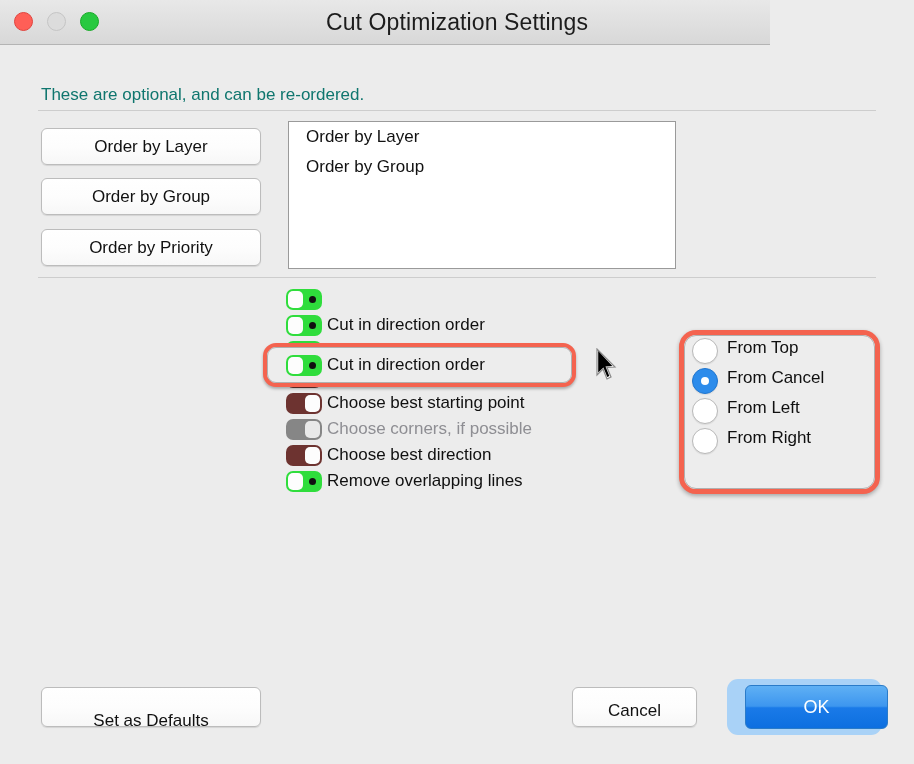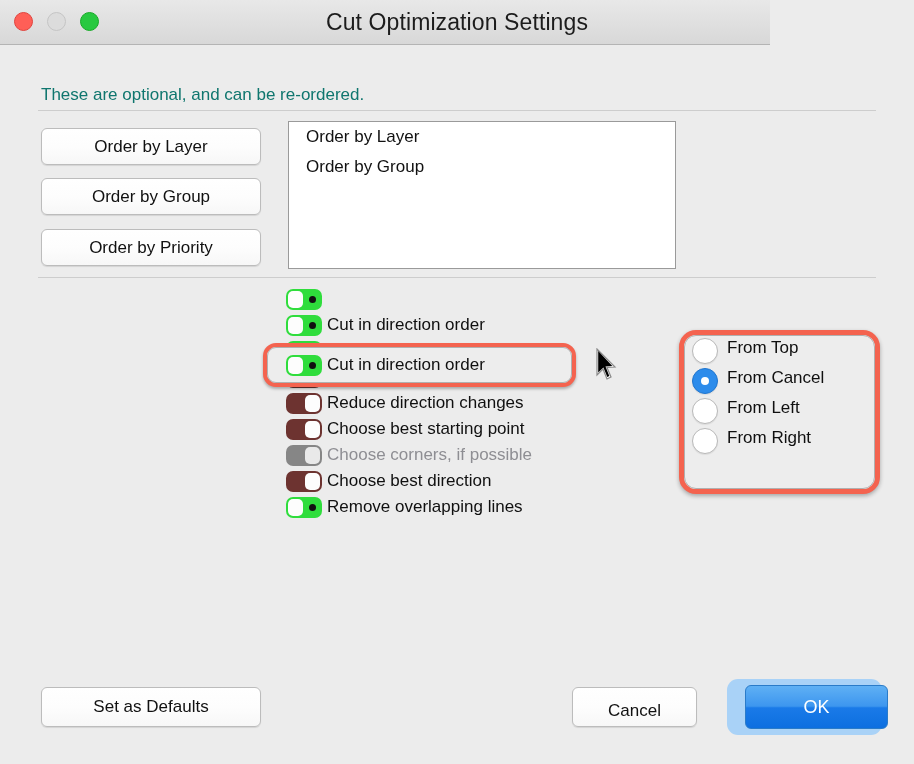--- a/index.html
+++ b/index.html
@@ -301,21 +301,21 @@
     background: linear-gradient(to bottom, #ffffff 0%, #fdfdfd 50%, #f7f7f7 100%);
     border: 1px solid #bcbcbc;
     border-radius: 6px;
     box-shadow: 0 1px 1px rgba(0,0,0,0.10);
     font-size: 17px;
     color: #111;
     text-align: center;
     line-height: 38px;
     box-sizing: border-box;
     font-family: "Liberation Sans", sans-serif;
-    padding: 0;
+    padding: 14px;
   }
   #cancel-btn {
     position: absolute;
     left: 572px;
     top: 642px;
     width: 125px;
     height: 40px;
     background: linear-gradient(to bottom, #ffffff 0%, #fdfdfd 50%, #f7f7f7 100%);
     border: 1px solid #bcbcbc;
     border-radius: 6px;
@@ -418,26 +418,20 @@
       <span class="toggle-label">Reduce travel moves</span>
     </div>
 
     <div class="toggle-row">
       <span class="sw off">
           <span class="knob"></span>
         </span>
       <span class="toggle-label">Hide backlash</span>
     </div>
 
-    <div class="toggle-row">
-      <span class="sw off">
-          <span class="knob"></span>
-        </span>
-      <span class="toggle-label">Reduce direction changes</span>
-    </div>
 
     <div class="toggle-row">
       <span class="sw off">
           <span class="knob"></span>
         </span>
       <span class="toggle-label">Choose best starting point</span>
     </div>
 
     <div class="toggle-row dim">
       <span class="sw disabled">

